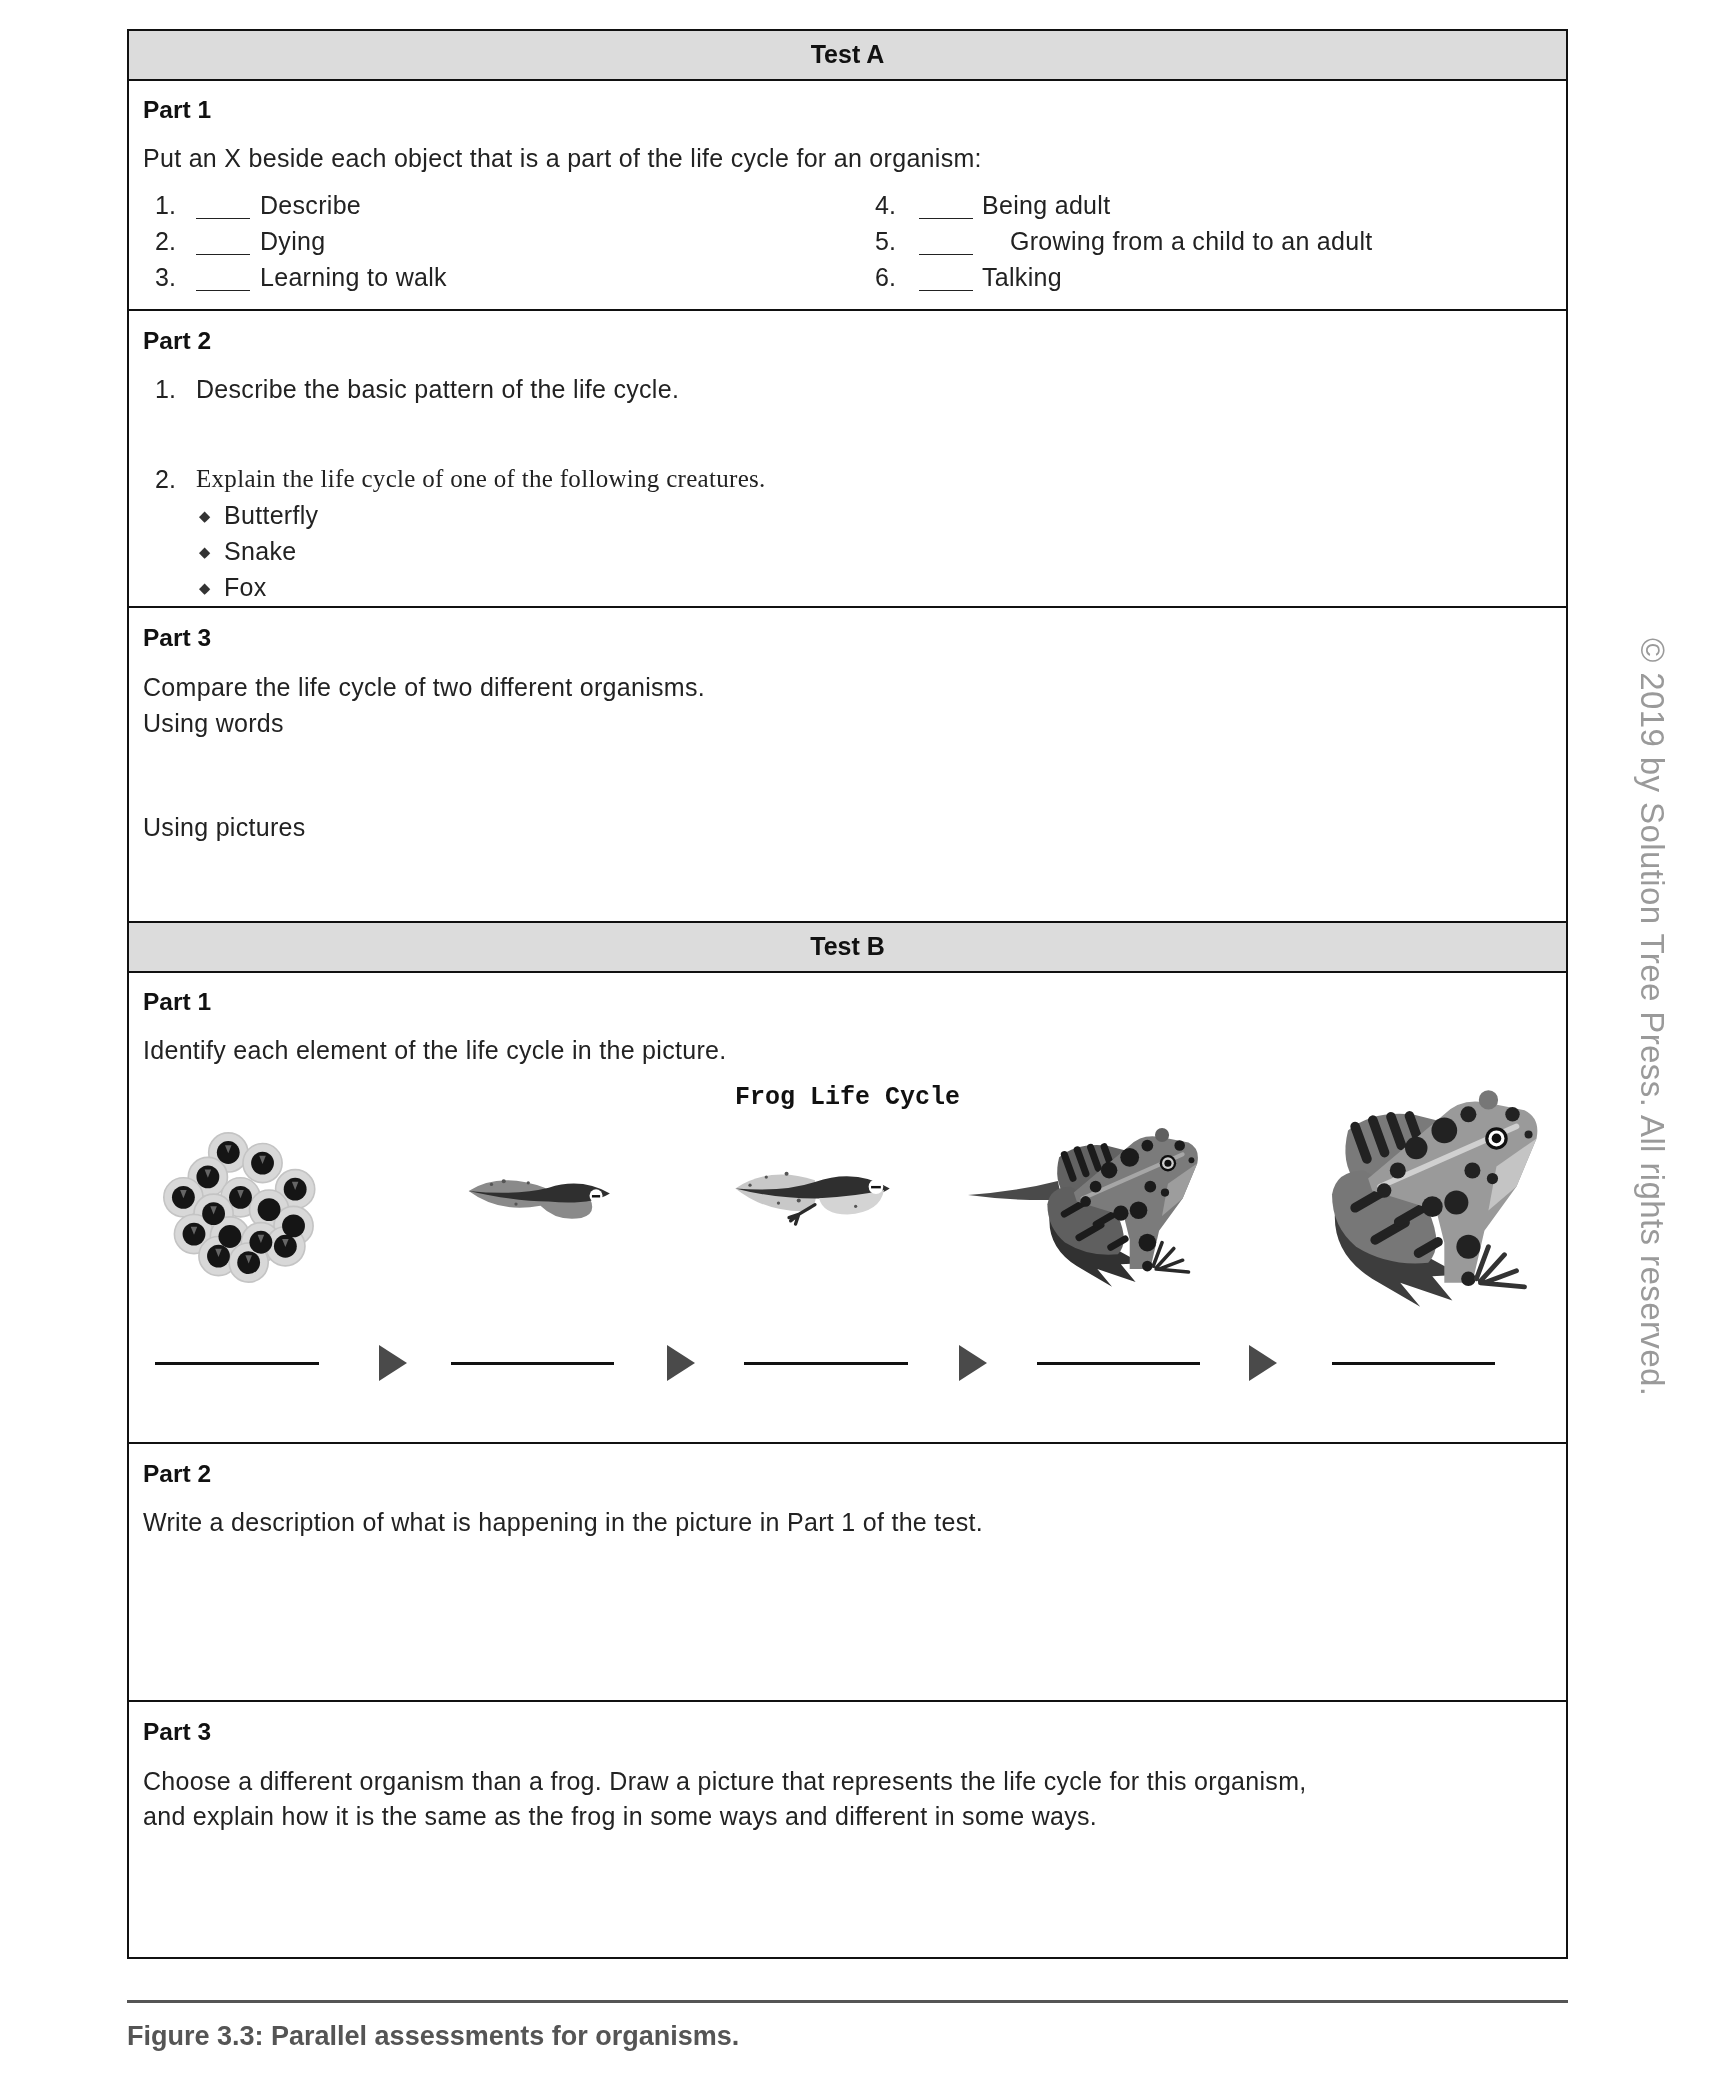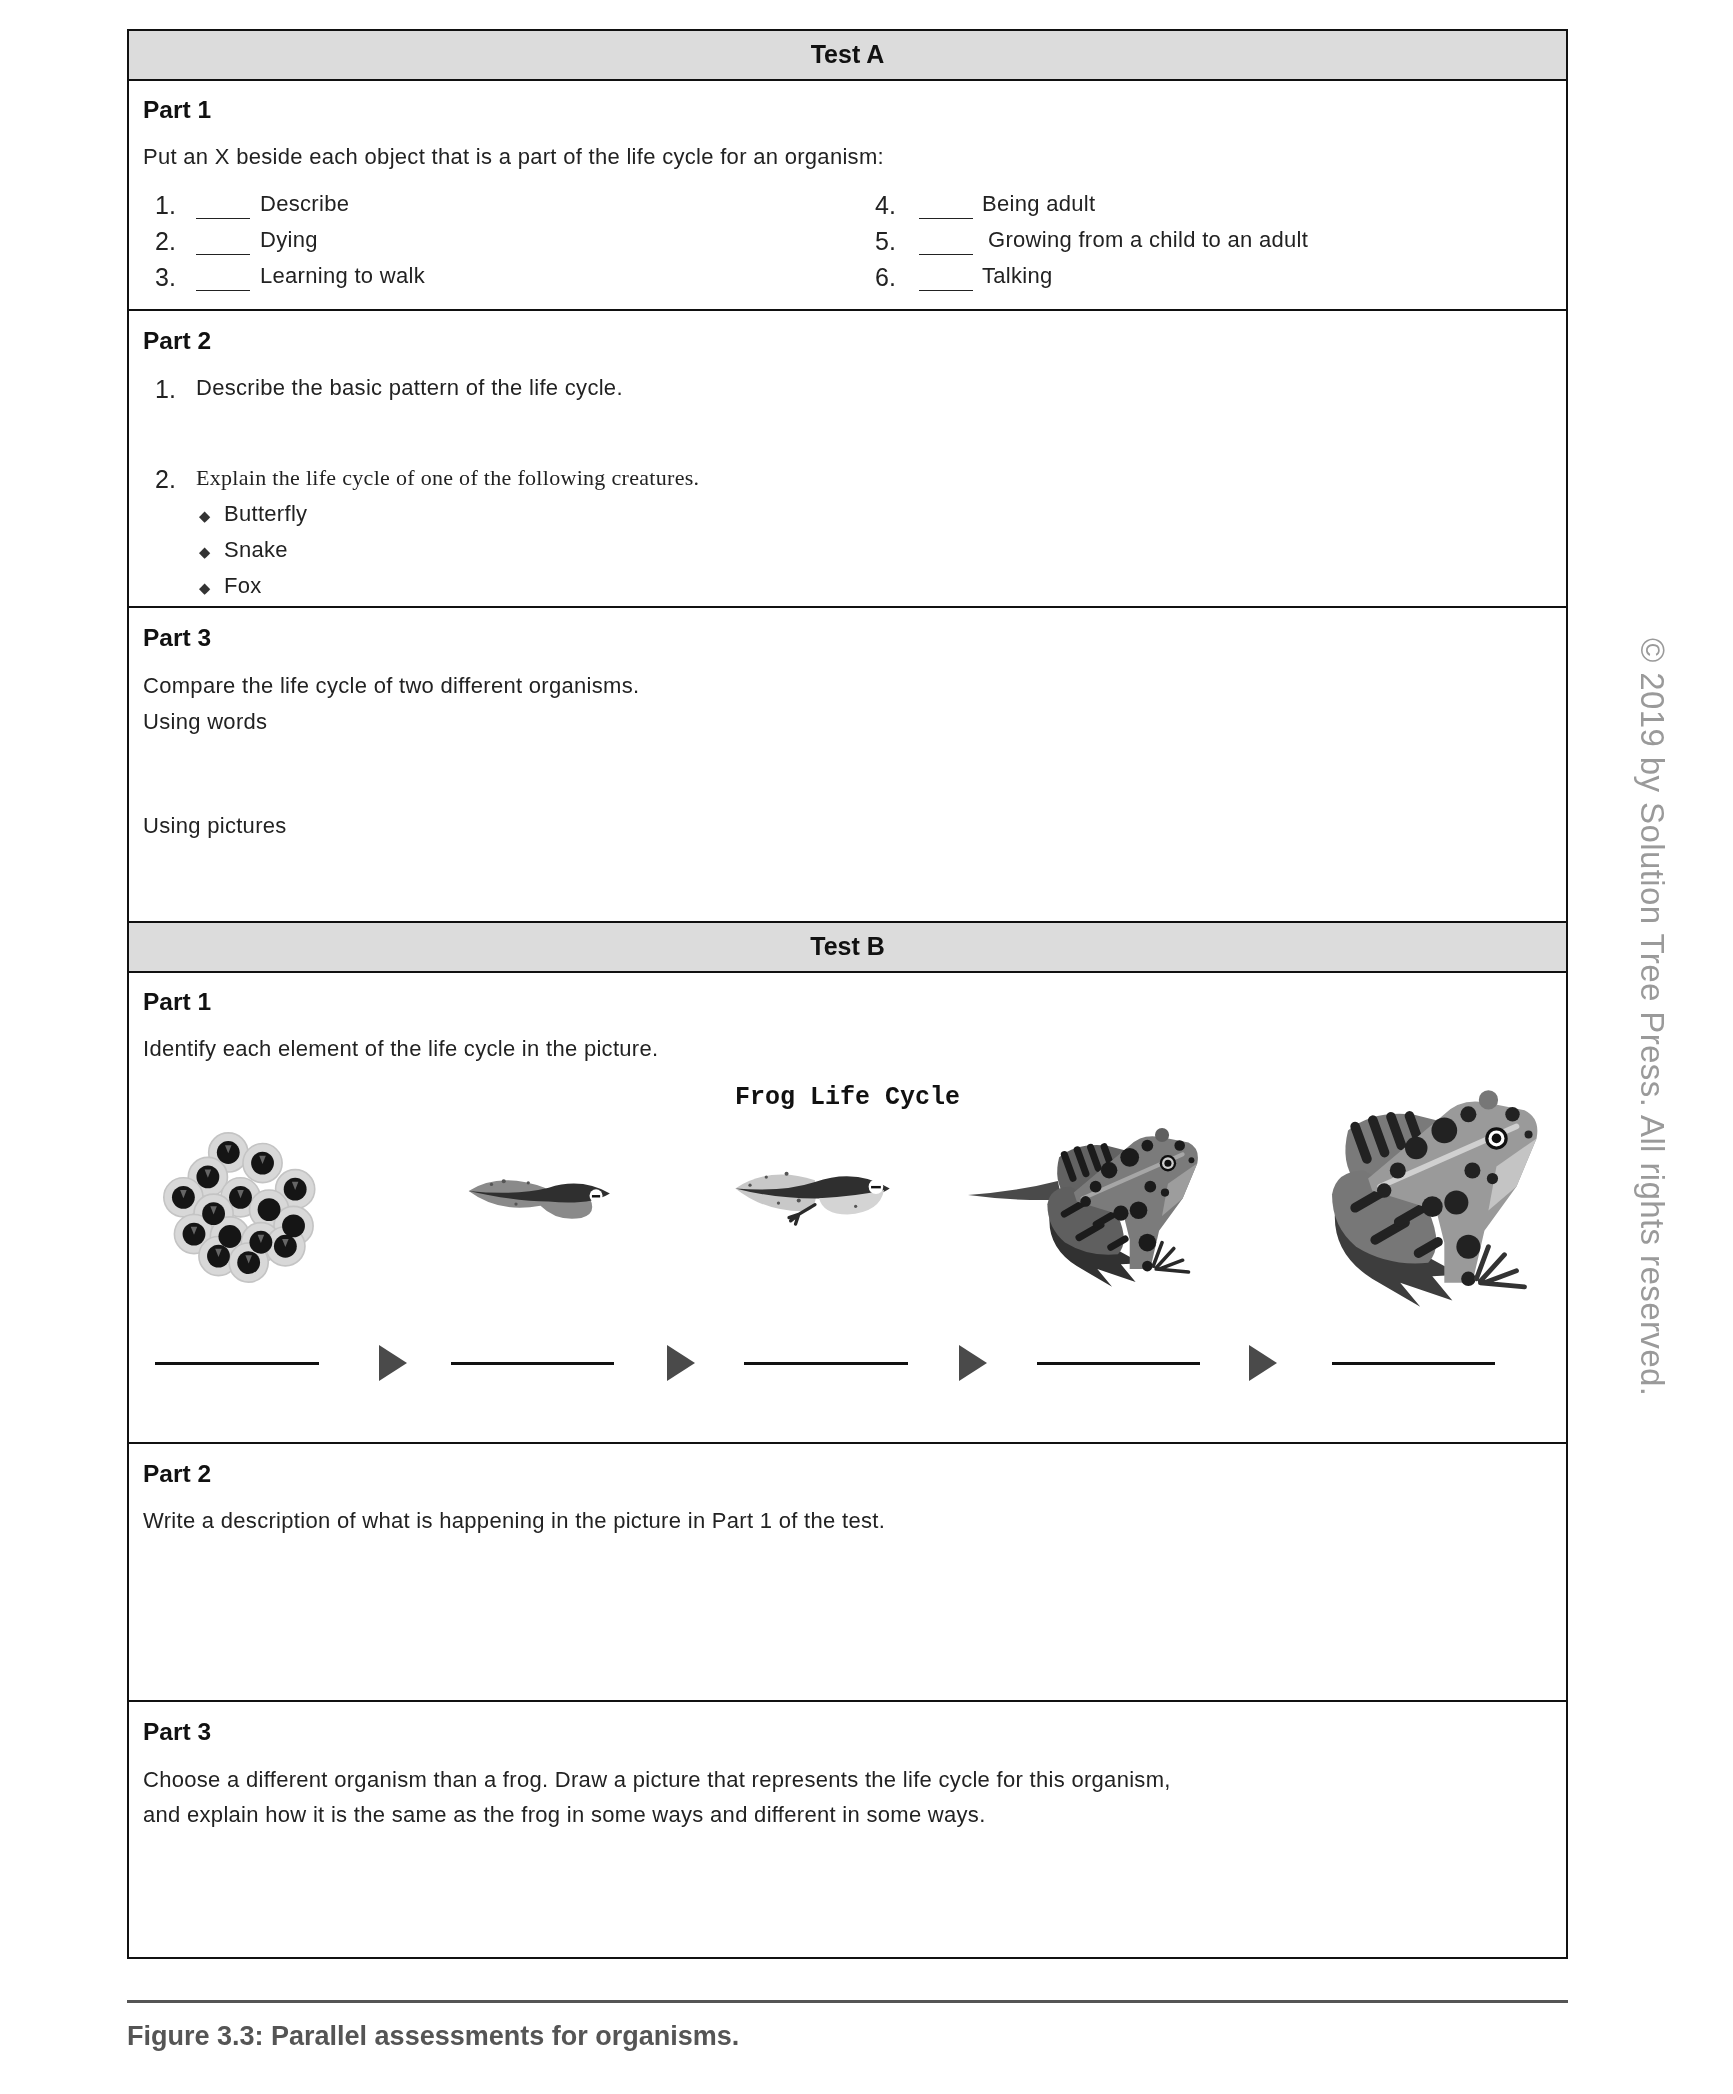--- a/index.html
+++ b/index.html
@@ -6,21 +6,21 @@
   body { width:1733px; height:2095px; position:relative; overflow:hidden;
          font-family:"Liberation Sans", sans-serif; color:#222; }
   .abs { position:absolute;font-family:Liberation Mono, monospace; }
   .table { position:absolute; left:127px; top:29px; width:1441px; height:1930px;
            border:2.5px solid #111; box-sizing:border-box; }
   .hdr { position:absolute; left:0; width:100%; background:#dcdcdc;
          border-top:2.5px solid #111; border-bottom:2.5px solid #111; box-sizing:border-box;
          text-align:center; font-weight:bold; font-size:25px; color:#111; }
   .hline { position:absolute; left:0; width:100%; height:0; border-top:2.5px solid #111; }
   .part { position:absolute; left:14px; font-weight:bold; font-size:24.5px; color:#111; }
-  .txt { position:absolute; font-size:22px; color:#222; white-space:nowrap; letter-spacing:0.3px;text-align:right; }
+  .txt { position:absolute; font-size:25px; color:#222; white-space:nowrap; letter-spacing:0.3px;text-align:right; }
   .num { position:absolute; font-size:25px; color:#222; }
   .blank { position:absolute; height:0; border-top:1.6px solid #222; width:54px; }
   .bullet { position:absolute; font-size:14.7px; color:#333; }
   .wline { position:absolute; height:0; border-top:3.3px solid #111; }
   .arrow { position:absolute; width:0; height:0; border-top:18px solid transparent;
            border-bottom:18px solid transparent; border-left:28px solid #4a4a4a; }
   .watermark { position:absolute; left:1671px; top:638px; transform-origin:0 0;
                transform:rotate(90deg); font-size:33px; color:#9a9a9a; white-space:nowrap; letter-spacing:0.4px; }
   .caption-rule { position:absolute; left:127px; top:2000px; width:1441px; height:3.3px; background:#555; }
   .caption { position:absolute; left:127px; top:2021px; font-size:27px; font-weight:bold; color:#555; }
@@ -104,21 +104,21 @@
       <span class="txt" style="left:131px;top:232px;">Learning to walk</span>
     </div>
     <div>
       <span class="num" style="left:746px;top:160px;">4.</span>
       <span class="blank" style="left:790px;top:187px;"></span>
       <span class="txt" style="left:853px;top:160px;">Being adult</span>
     </div>
     <div>
       <span class="num" style="left:746px;top:196px;">5.</span>
       <span class="blank" style="left:790px;top:223px;"></span>
-      <span class="txt" style="left:859px;top:196px;">Growing from a child to an adult</span>
+      <span class="txt" style="left:881px;top:196px;">Growing from a child to an adult</span>
     </div>
     <div>
       <span class="num" style="left:746px;top:232px;">6.</span>
       <span class="blank" style="left:790px;top:259px;"></span>
       <span class="txt" style="left:853px;top:232px;">Talking</span>
     </div>
   </div>
 
   <div class="hline" style="top:278px;"></div>
 

